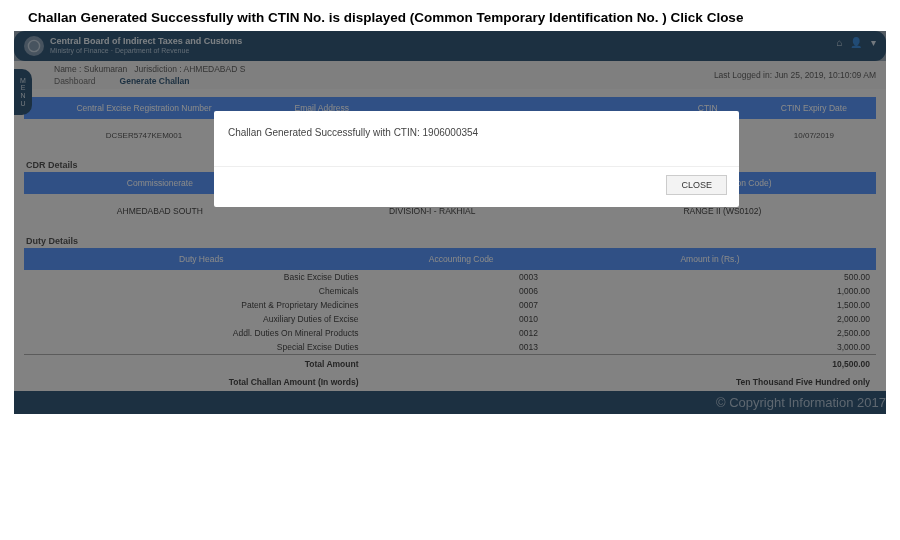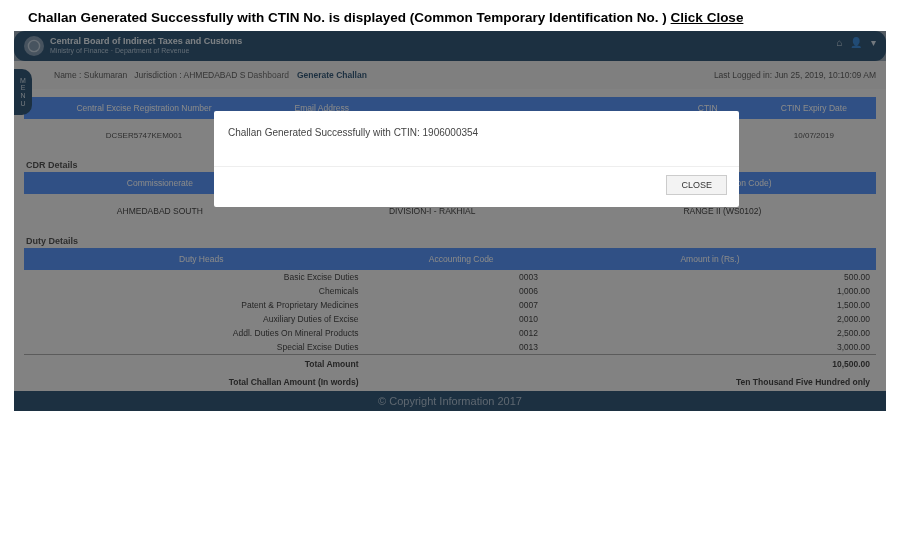--- a/index.html
+++ b/index.html
@@ -1,44 +1,44 @@
 <!DOCTYPE html>
 <html><head>
 <meta charset="utf-8">
 <style>
   * { margin:0; padding:0; box-sizing:border-box; font-family:Arial,Helvetica,sans-serif; }
   body { width:900px; height:540px; background:#fff; overflow:hidden; position:relative; }
   .caption { padding:10px 28px 6px; font-size:13.5px; font-weight:700; color:#000; }
-  .caption .bold2 { font-weight:700;text-decoration:underline; }
+  .caption .bold2 { font-weight:700; }
   .app { margin:0 14px; background:#89a; position:relative; }
   .topbar { background:#0e3a5f; color:#c9d8e6; display:flex; align-items:center; padding:4px 10px; height:30px; font-size:9px; position:relative;border-radius:11px; }
   .topbar .logo { width:20px; height:20px; border-radius:50%; background:#6e88a2; margin-right:6px; display:flex; align-items:center; justify-content:center; }
   .topbar .title-block { line-height:1.1; }
   .topbar .title-block .t1 { font-size:9px; font-weight:bold; color:#e3ecf4; }
   .topbar .title-block .t2 { font-size:7px; color:#a9bfd4; }
   .topbar .icons { position:absolute; right:10px; top:6px; display:flex; gap:8px; font-size:10px; color:#cfdce8; }
   .strip { background:#e8e8e8; height:28px; display:flex; align-items:center; justify-content:space-between; padding:0 10px 0 40px; font-size:8.5px; color:#444; }
-  .strip .bc { display:flex; gap:8px; }
+  .strip .bc { display:flex; gap:24px; }
   .strip .bc-item { color:#555; }
   .strip .bc-item.active { color:#0e3a5f; font-weight:bold; }
   .strip .last-log { font-size:8.5px; color:#444; }
   .menu-badge { position:absolute; left:0; top:38px; width:18px; height:46px; background:#0e3a5f; border-radius:0 10px 10px 0; color:#cfdce8; font-size:7px; line-height:1.1; display:flex; flex-direction:column; align-items:center; justify-content:center; z-index:3; }
   .page-body { background:#f0f0f0; padding:8px 10px 0; font-size:9px; color:#333; }
   table { width:100%; border-collapse:collapse; font-size:8.5px; }
   th { background:#3b82f6; color:#fff; font-weight:normal; padding:6px 4px; font-size:8.5px; }
   td { padding:12px 4px; text-align:center; font-size:8.5px; color:#222; }
   .section-label { font-size:9px; font-weight:bold; padding:8px 2px 2px; color:#333; text-align:left; }
   .duty-table td { text-align:right; padding:2px 6px; }
   .duty-table td:first-child { text-align:right; padding-right:20px; }
   .duty-table .code { text-align:right; }
   .total-row td { font-weight:bold; border-top:1px solid #999; padding:4px 6px; }
   .words-row td { font-weight:bold; padding:4px 6px; }
   .pay-wrap { text-align:right; padding:6px 8px 8px; }
   .pay-btn { background:#1d8a1d; color:#fff; border:none; padding:6px 14px; font-size:9px; font-weight:bold; cursor:pointer; }
-  .footer { background:#0e3a5f; color:#9fb4c8; text-align:center; font-size:11px; padding:4px 0; }
+  .footer { background:#0e3a5f; color:#9fb4c8; text-align:right; font-size:13px; padding:4px 0; }
   
   .overlay { position:absolute; inset:0; background:rgba(40,40,40,.55); z-index:5; }
   .modal { position:absolute; left:200px; top:80px; width:525px; background:#fff; z-index:6; border-radius:2px; font-size:10.5px; }
   .modal-title { padding:10px 14px; font-size:11px; color:#333; border-bottom:1px solid #e0e0e0; }
   .modal-body { padding:16px 14px 28px; font-size:10px; color:#444; }
   .modal-footer { padding:8px 12px 12px; text-align:right; border-top:1px solid #eee; }
   .close-btn { background:#f3f3f3; border:1px solid #ccc; padding:4px 14px; font-size:9px; color:#333; cursor:pointer; }
   .user-row td { font-size:8px; color:#333; }
 </style>
 </head>
@@ -67,21 +67,21 @@
   </div>
 
   <div class="menu-badge">
     <span>M</span>
       <span>E</span>
       <span>N</span>
       <span>U</span>
   </div>
 
   <div class="strip">
-    <div style="display:flex;flex-direction:row;gap:2px;">
+    <div style="display:flex;flex-direction:column;gap:2px;">
       <div>
         <span>Name :</span>
         <span>Sukumaran</span>&nbsp;&nbsp;
         <span>Jurisdiction :</span>
         <span>AHMEDABAD S</span>
       </div>
       <div class="bc">
         <span class="bc-item">Dashboard</span>
         <span class="bc-item active">Generate Challan</span>
       </div>

